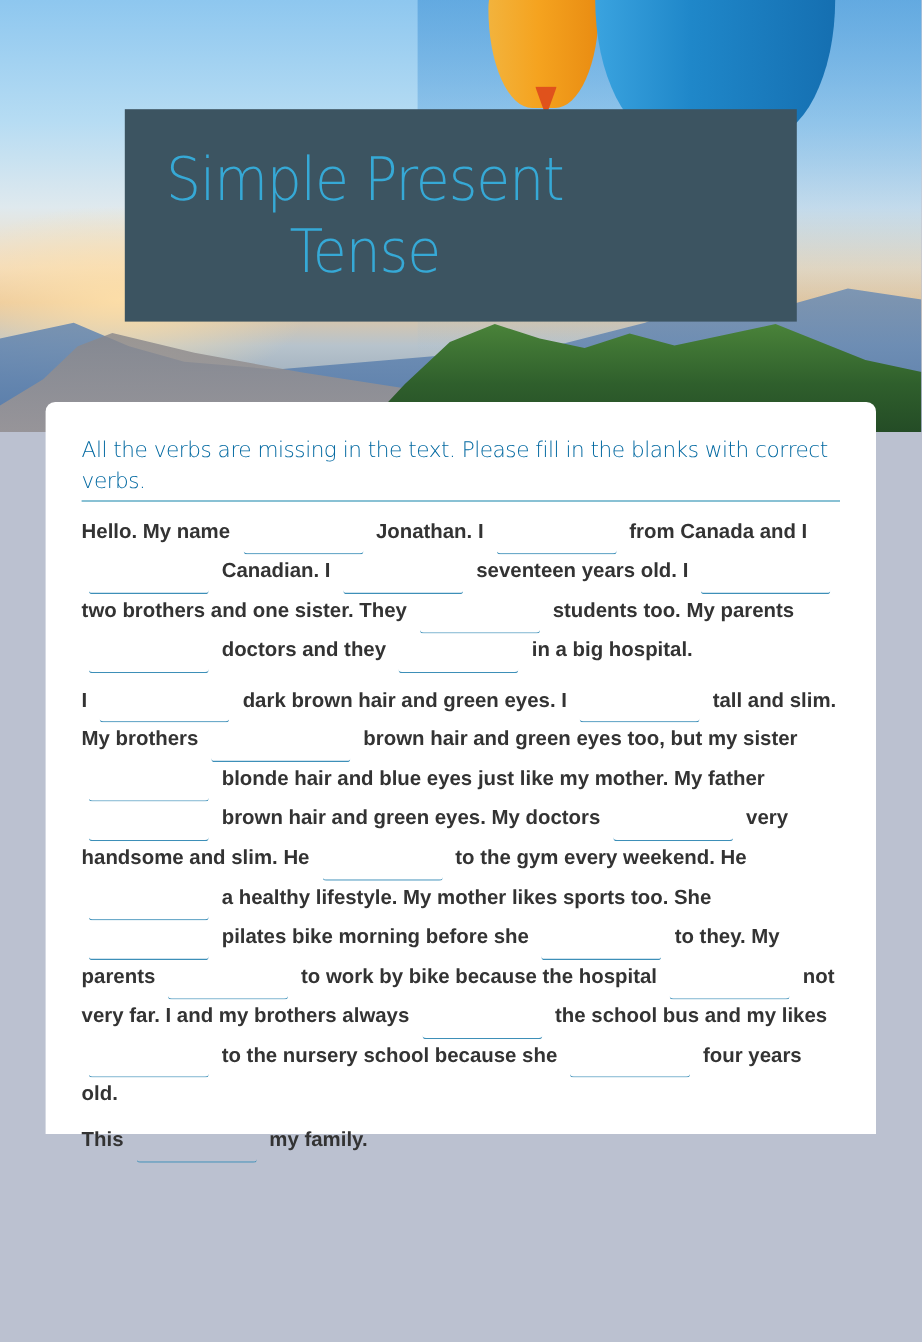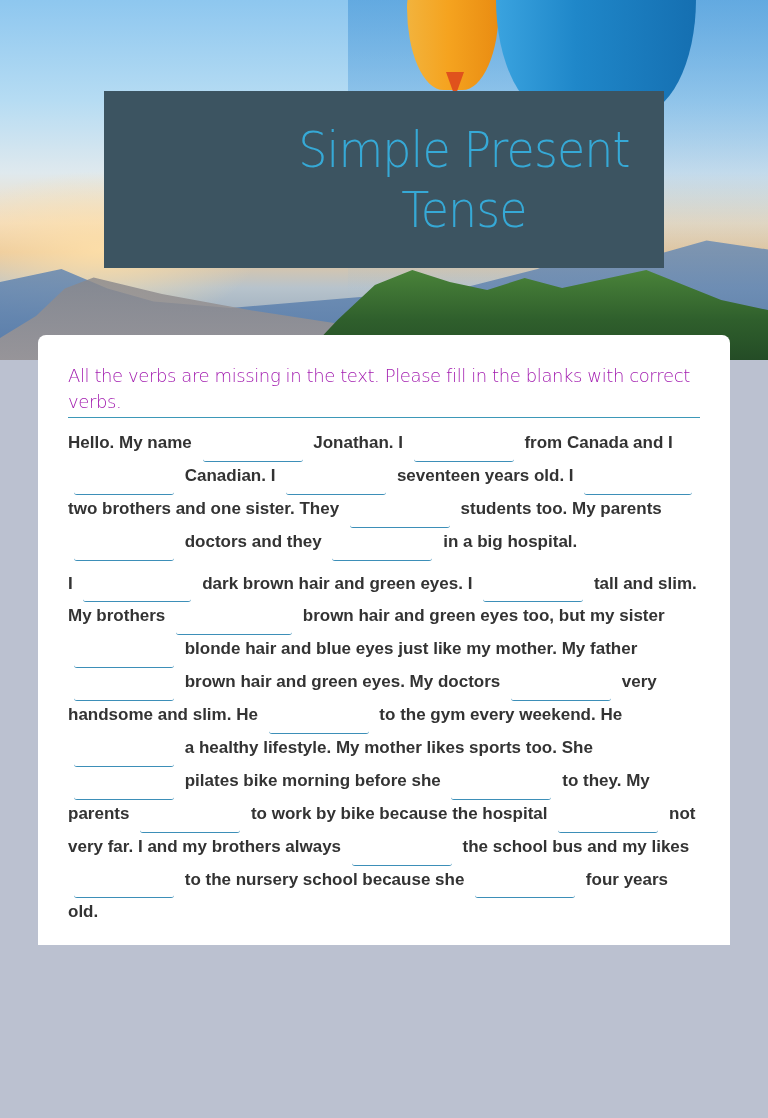--- a/index.html
+++ b/index.html
@@ -52,21 +52,21 @@
     opacity: 0.8;
   }
   .mountain-green {
     position: absolute; left: 300px; top: 260px; width: 468px; height: 100px;
     background: linear-gradient(180deg, #4f8a3c 0%, #2f5f2c 60%, #244c26 100%);
     clip-path: polygon(0 100%, 8% 60%, 16% 25%, 24% 10%, 32% 22%, 40% 30%, 48% 18%, 56% 28%, 64% 20%, 74% 10%, 82% 25%, 90% 40%, 100% 50%, 100% 100%);
   }
   .title-box {
     position: absolute; left: 104px; top: 91px; width: 560px; height: 177px;
     background: #3c5461;
-    display: flex; align-items: center; justify-content: flex-end;
+    display: flex; align-items: center; justify-content: flex-start;
     text-align: center;
   }
   .title-box h1 {
     font-family: "DejaVu Sans", sans-serif;
     font-weight: 200;
     font-size: 50px;
     line-height: 60px;
     color: #36a9d6;
     width: 400px;
     letter-spacing: -1px;
@@ -76,21 +76,21 @@
     position: absolute; left: 38px; top: 335px; width: 692px; height: 610px;
     background: #ffffff;
     border-radius: 8px 8px 0 0;
   }
   .instructions {
     position: absolute; left: 30px; top: 28px; width: 632px;
     font-family: "DejaVu Sans", sans-serif;
     font-size: 18px;
     line-height: 26px;
     font-weight: 300;
-    color: #a21caf;
+    color: #0369a1;
     letter-spacing: -0.4px;
     padding-bottom: 2px;
     border-bottom: 1.5px solid #3d98b8;
   }
   .passage {
     position: absolute; left: 30px; top: 94px; width: 632px;
     font-family: "Liberation Sans", sans-serif;
     font-size: 17px;
     color: #333333;
   }
@@ -187,14 +187,19 @@
       <input class="blank" value="" style="">
       <span>not very far. I and my brothers always</span>
       <input class="blank" value="" style="">
       <span>the school bus and my likes</span>
       <input class="blank" value="" style="">
       <span>to the nursery school because she</span>
       <input class="blank" value="" style="">
       <span>four years old.</span>
     </p>
 
+    <p class="para">
+      <span>This</span>
+      <input class="blank" value="" style="">
+      <span>my family.</span>
+    </p>
   </div>
 </div>
 
 </body></html>

